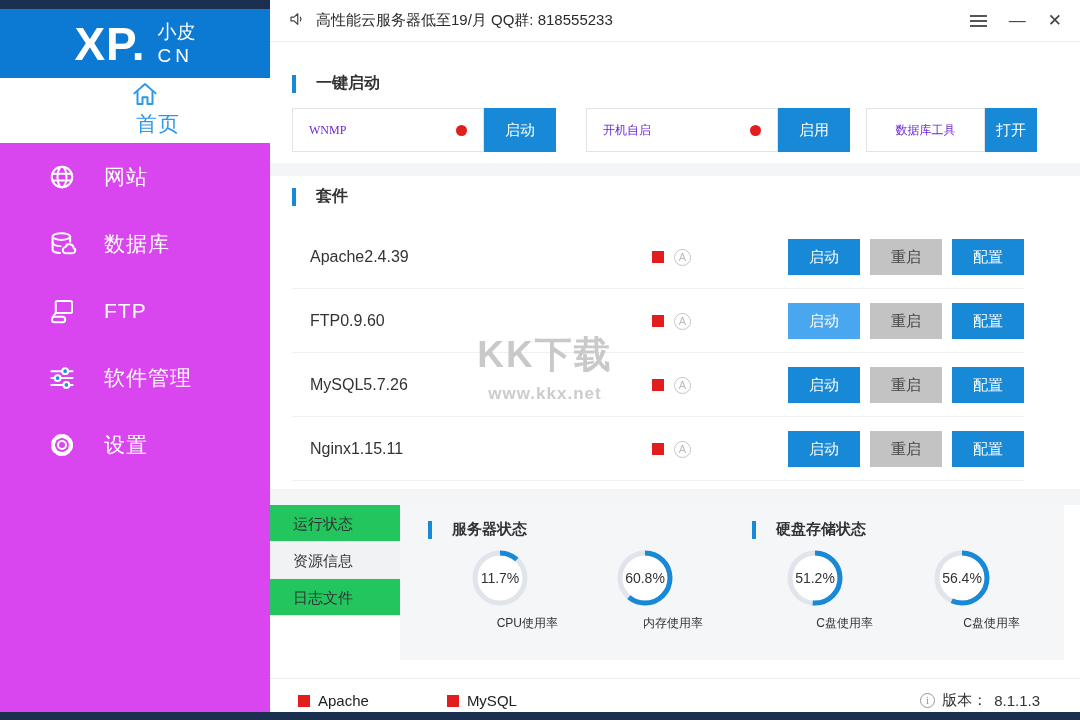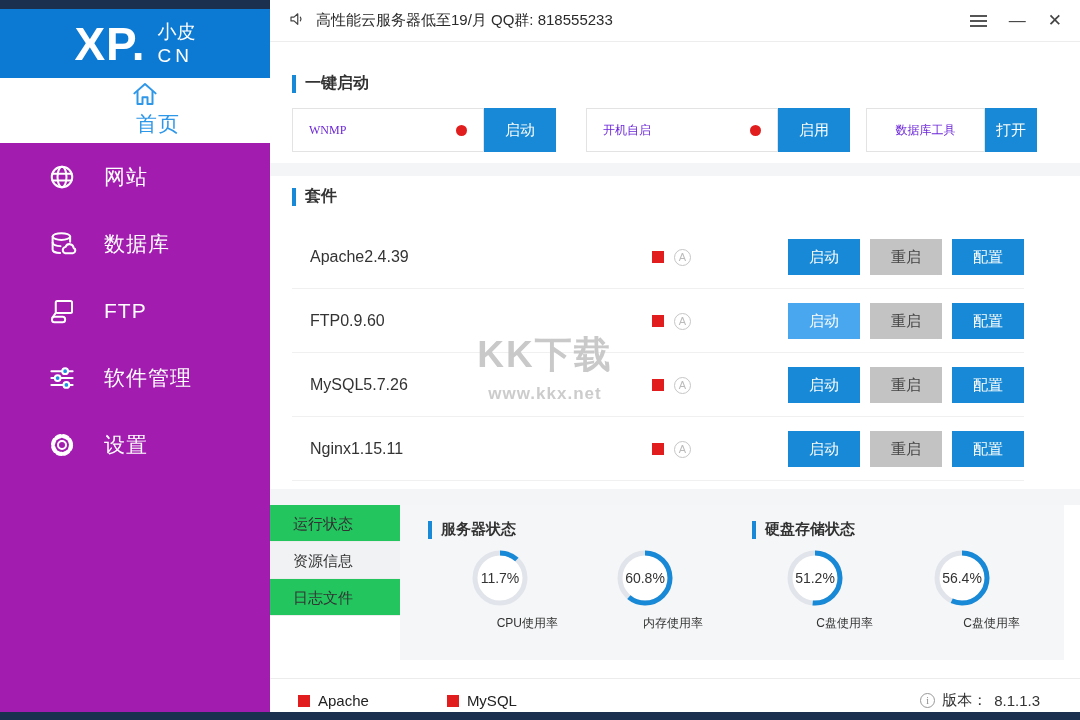--- a/index.html
+++ b/index.html
@@ -1,21 +1,21 @@
 <!DOCTYPE html>
 <html><head>
 <meta charset="utf-8">
 <style>
   * { margin:0; padding:0; box-sizing:border-box; }
   html,body { width:1080px; height:720px; }
   body { font-family:"Liberation Sans","DejaVu Sans",sans-serif; background:#fff; }
   #app { position:relative; width:1080px; height:720px; background:#fff; overflow:hidden; }
 
   
-  .sidebar { position:absolute; left:0; top:0; width:270px; height:720px; background:#a21caf; }
+  .sidebar { position:absolute; left:0; top:0; width:270px; height:720px; background:#d946ef; }
   .frame-strip-top { height:9px; background:#1b2f4e; }
   .logo-area { height:69px; background:#0c7ad2; display:flex; align-items:center; justify-content:center; gap:12px; color:#fff; }
   .logo-main { font-size:46px; font-weight:bold; letter-spacing:1px; line-height:1; }
   .logo-sub { display:flex; flex-direction:column; gap:2px; font-size:19px; line-height:1.15; }
   .logo-sub .cn { letter-spacing:4px; }
   .nav-item { height:67px; display:flex; align-items:center; padding-left:46px; color:#fff; cursor:pointer; }
   .nav-item .nav-icon { width:32px; height:32px; margin-right:26px; display:flex; align-items:center; justify-content:center; }
   .nav-item .nav-label { font-size:21px; letter-spacing:1px; }
   .nav-item.active { background:#fff; color:#2f97e8; height:65px;flex-direction:column; }
   svg.licon { width:30px; height:30px; stroke:currentColor; fill:none; stroke-width:1.6; stroke-linecap:round; stroke-linejoin:round; }
@@ -25,21 +25,21 @@
 
   .topbar { position:absolute; left:0; top:0; width:810px; height:42px; background:#fff; border-bottom:1px solid #ededed; display:flex; align-items:center; padding:0 18px; }
   .announce { margin-left:10px; font-size:15px; color:#2b2b2b; }
   .win-controls { margin-left:auto; display:flex; align-items:center; gap:22px; }
   .menu-icon { display:flex; flex-direction:column; gap:3px; cursor:pointer; }
   .menu-icon i { display:block; width:17px; height:2px; background:#555; }
   .win-glyph { font-size:17px; color:#444; cursor:pointer; line-height:1; }
 
   .sep-band { position:absolute; left:0; width:810px; background:#f4f5f7; }
 
-  .section-title { position:absolute; display:flex; align-items:center; gap:9px;justify-content:flex-end; }
+  .section-title { position:absolute; display:flex; align-items:center; gap:20px;justify-content:flex-end; }
   .accent-bar { width:4px; height:18px; background:#1789d6; }
   .section-title .st-text { font-size:16px; font-weight:bold; color:#333; }
 
   
   .qs-widget { position:absolute; top:108px; height:44px; display:flex; }
   .qs-box { height:44px; border:1px solid #e3e3e3; display:flex; align-items:center; justify-content:space-between; padding:0 16px; background:#fff; }
   .qs-label { font-size:12px; color:#6d28d9;font-family:Liberation Serif, serif; }
   .dot { width:11px; height:11px; border-radius:50%; background:#e21d1d; margin-left:26px; }
   .btn { border:none; color:#fff; background:#1789d6; font-size:15px; cursor:pointer; font-family:inherit; }
   .qs-btn { width:72px; height:44px; }

